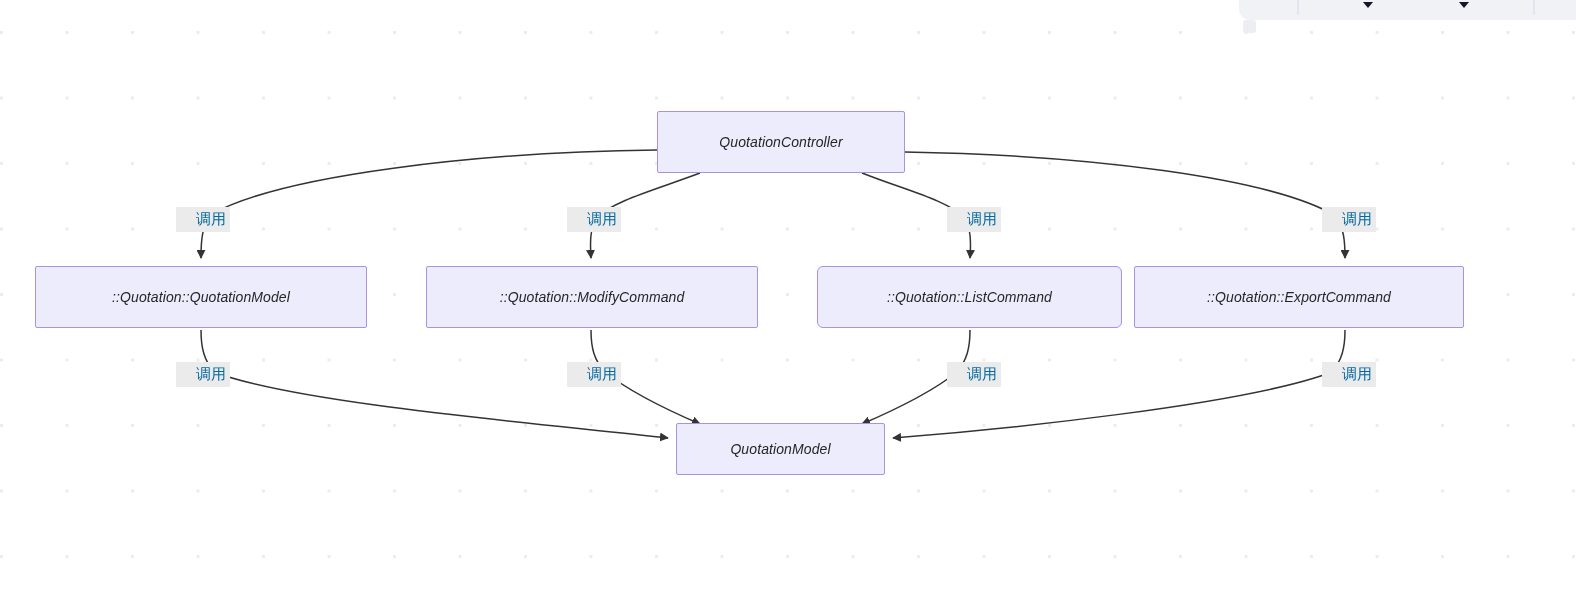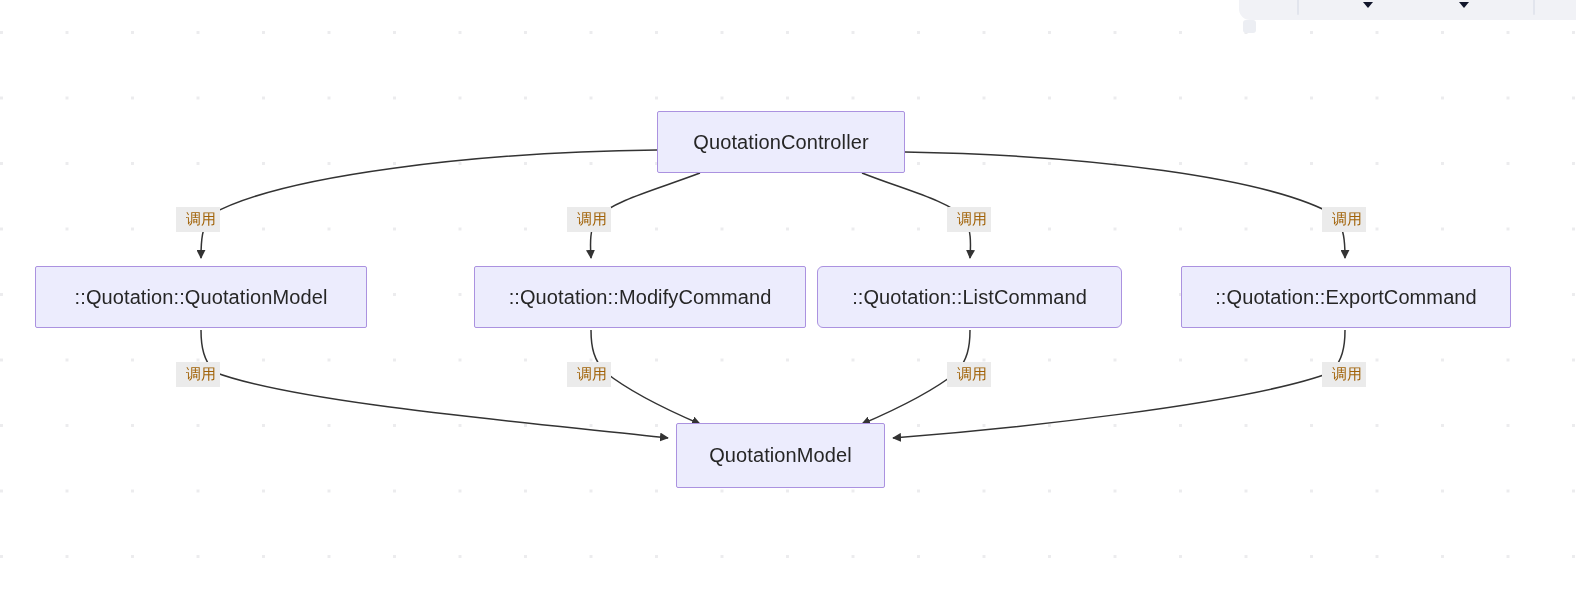--- a/index.html
+++ b/index.html
@@ -30,32 +30,33 @@
   }
   .node {
     position: absolute;
     background: #ececfd;
     border: 1.6px solid #ab92e0;
     border-radius: 2px;
     display: flex;
     align-items: center;
     justify-content: center;
     color: #262626;
-    font-size: 20px;
+    font-size: 14px;
     letter-spacing: 0.1px;
     white-space: nowrap;
     z-index: 3;
+    font-style: italic;
   }
   .edge-label {
     position: absolute;
     background: #ebebeb;
-    color: #a16207;
+    color: #0369a1;
     font-size: 15px;
     line-height: 1.35;
-    padding: 2px 4px 3px 10px;
+    padding: 2px 4px 3px 20px;
     white-space: nowrap;
     z-index: 4;
   }
   
   #toolbar {
     position: absolute;
     top: -34px;
     left: 1239px;
     width: 360px;
     height: 54px;
@@ -132,33 +133,33 @@
   </svg>
 
   <div class="node" style="left:657px; top:111px; width:248px; height:62px;">
     <span>QuotationController</span>
   </div>
 
   <div class="node" style="left:35px; top:266px; width:332px; height:62px;">
     <span>::Quotation::QuotationModel</span>
   </div>
 
-  <div class="node" style="left:426px; top:266px; width:332px; height:62px;margin-left:48px;">
+  <div class="node" style="left:426px; top:266px; width:332px; height:62px;">
     <span>::Quotation::ModifyCommand</span>
   </div>
 
   <div class="node" style="left:817px; top:266px; width:305px; height:62px;border-radius:6px;">
     <span>::Quotation::ListCommand</span>
   </div>
 
-  <div class="node" style="left:1181px; top:266px; width:330px; height:62px;">
+  <div class="node" style="left:1134px; top:266px; width:330px; height:62px;">
     <span>::Quotation::ExportCommand</span>
   </div>
 
-  <div class="node" style="left:676px; top:423px; width:209px; height:65px;text-align:right;">
+  <div class="node" style="left:676px; top:423px; width:209px; height:52px;text-align:right;">
     <span>QuotationModel</span>
   </div>
 
   <div class="edge-label" style="left:176px; top:207px;">调用</div>
   <div class="edge-label" style="left:567px; top:207px;">调用</div>
   <div class="edge-label" style="left:947px; top:207px;">调用</div>
   <div class="edge-label" style="left:1322px; top:207px;">调用</div>
 
   <div class="edge-label" style="left:176px; top:362px;">调用</div>
   <div class="edge-label" style="left:567px; top:362px;">调用</div>

